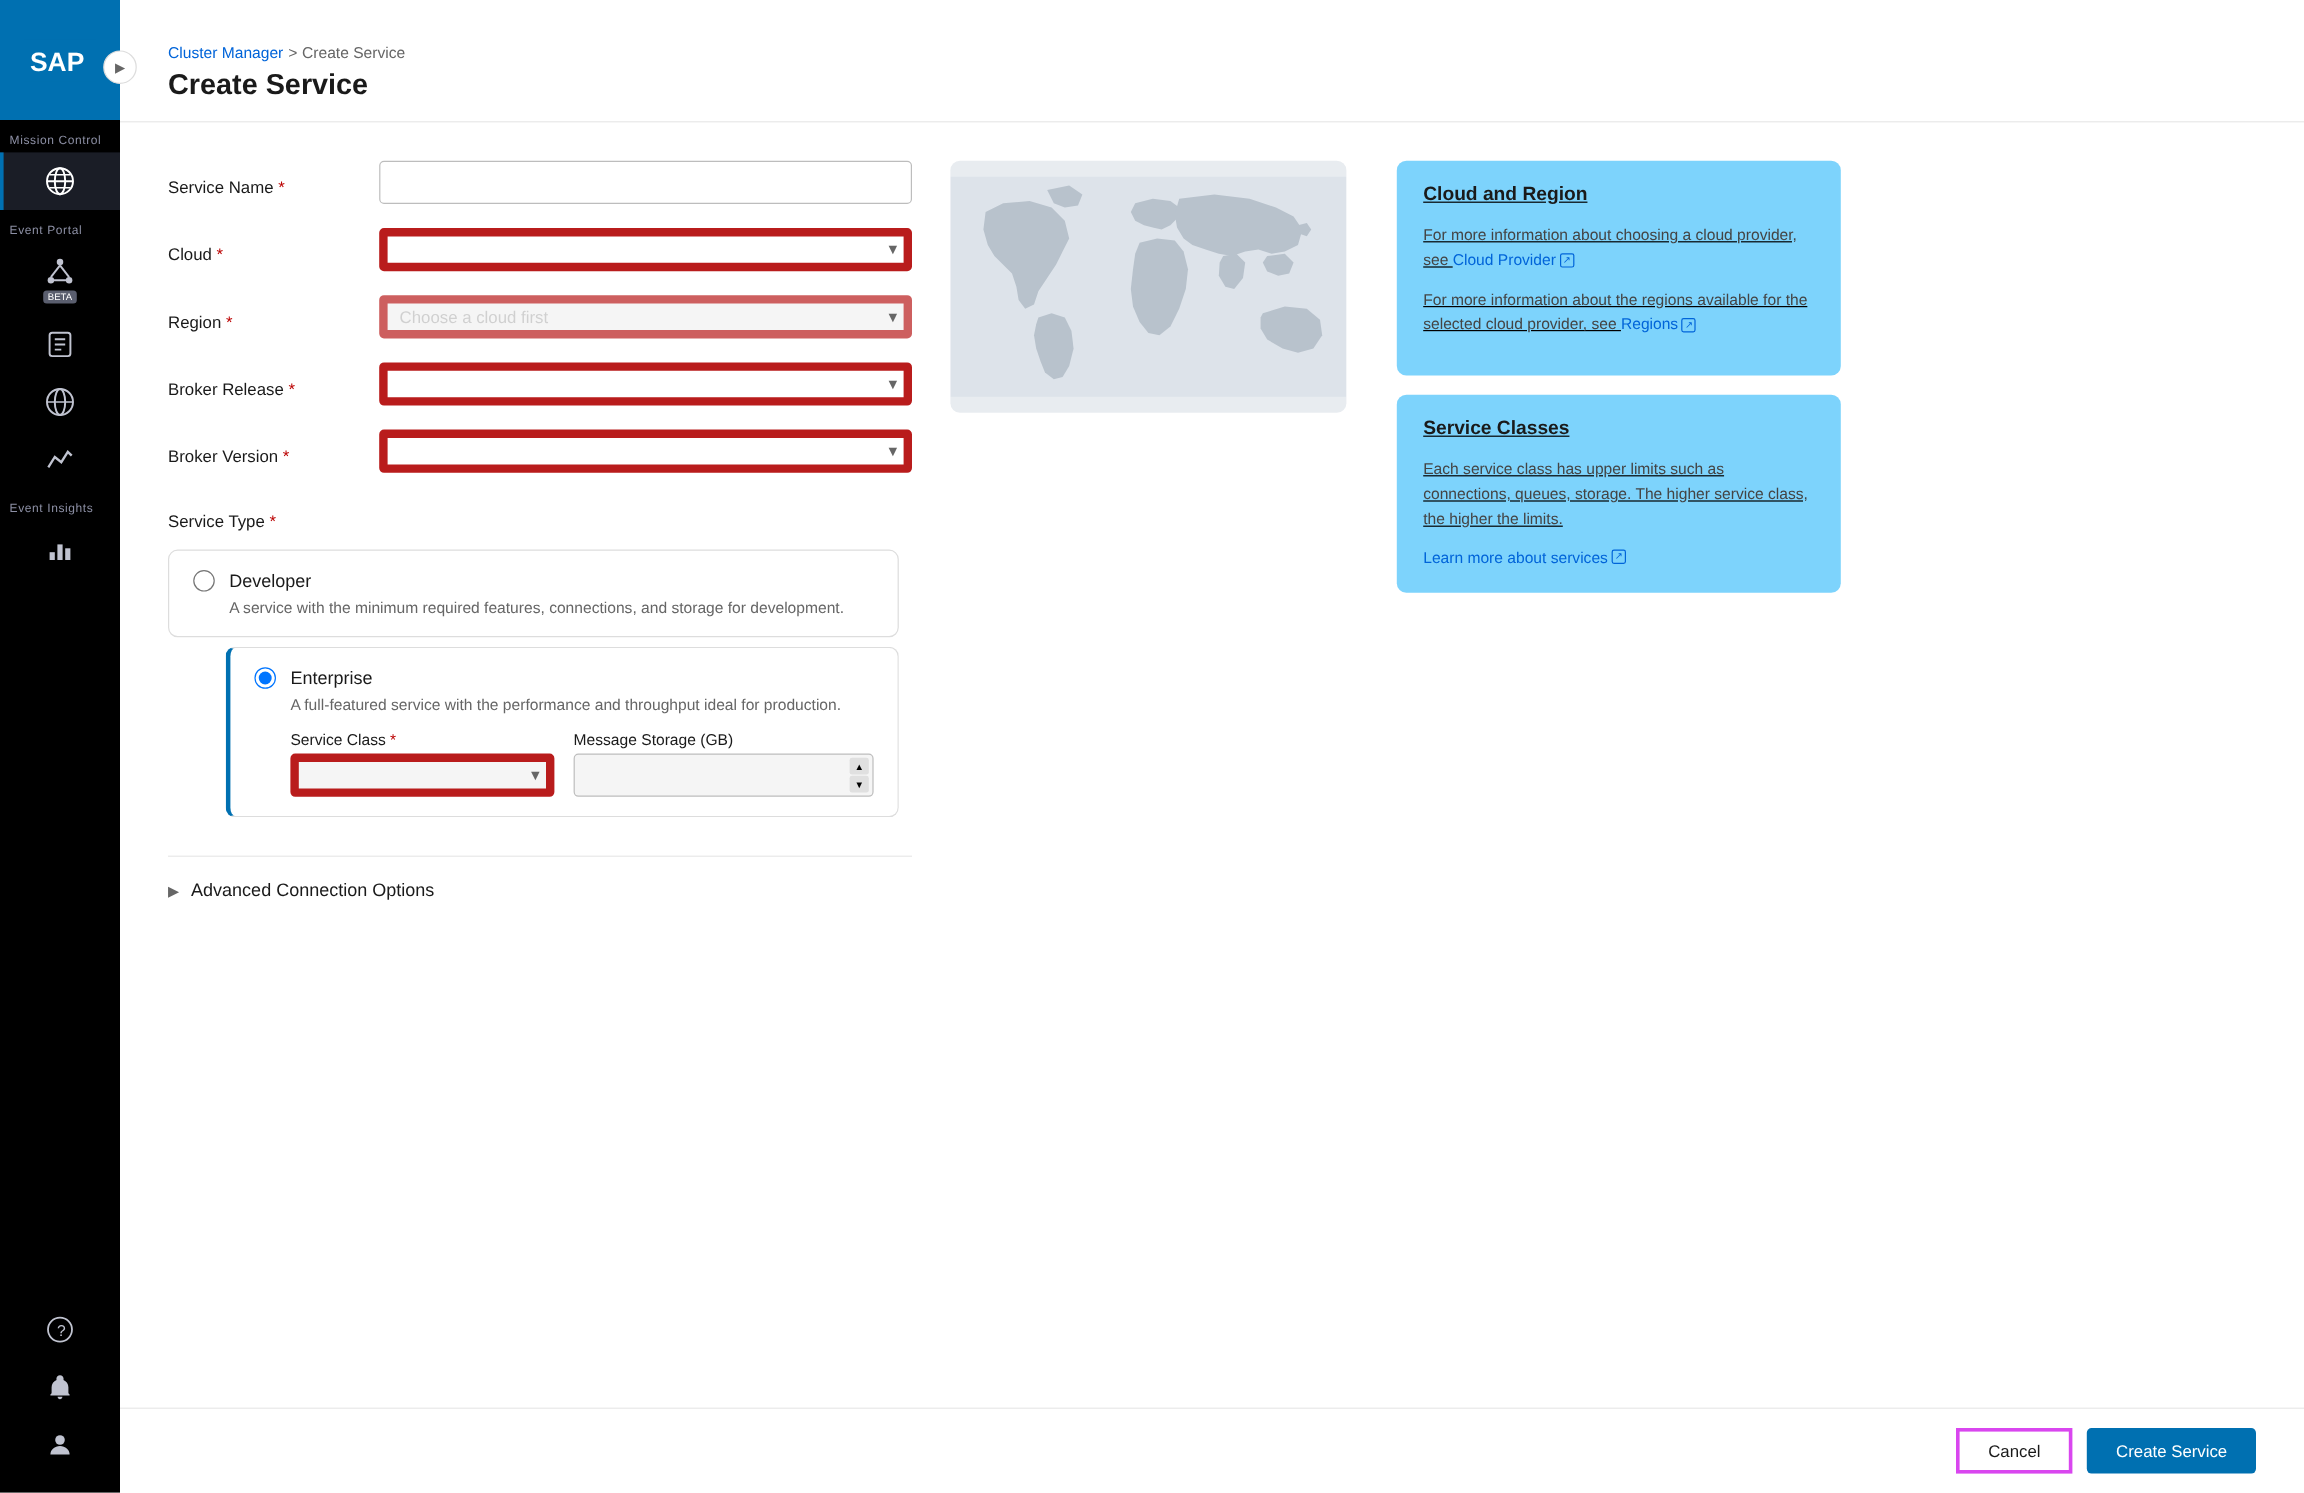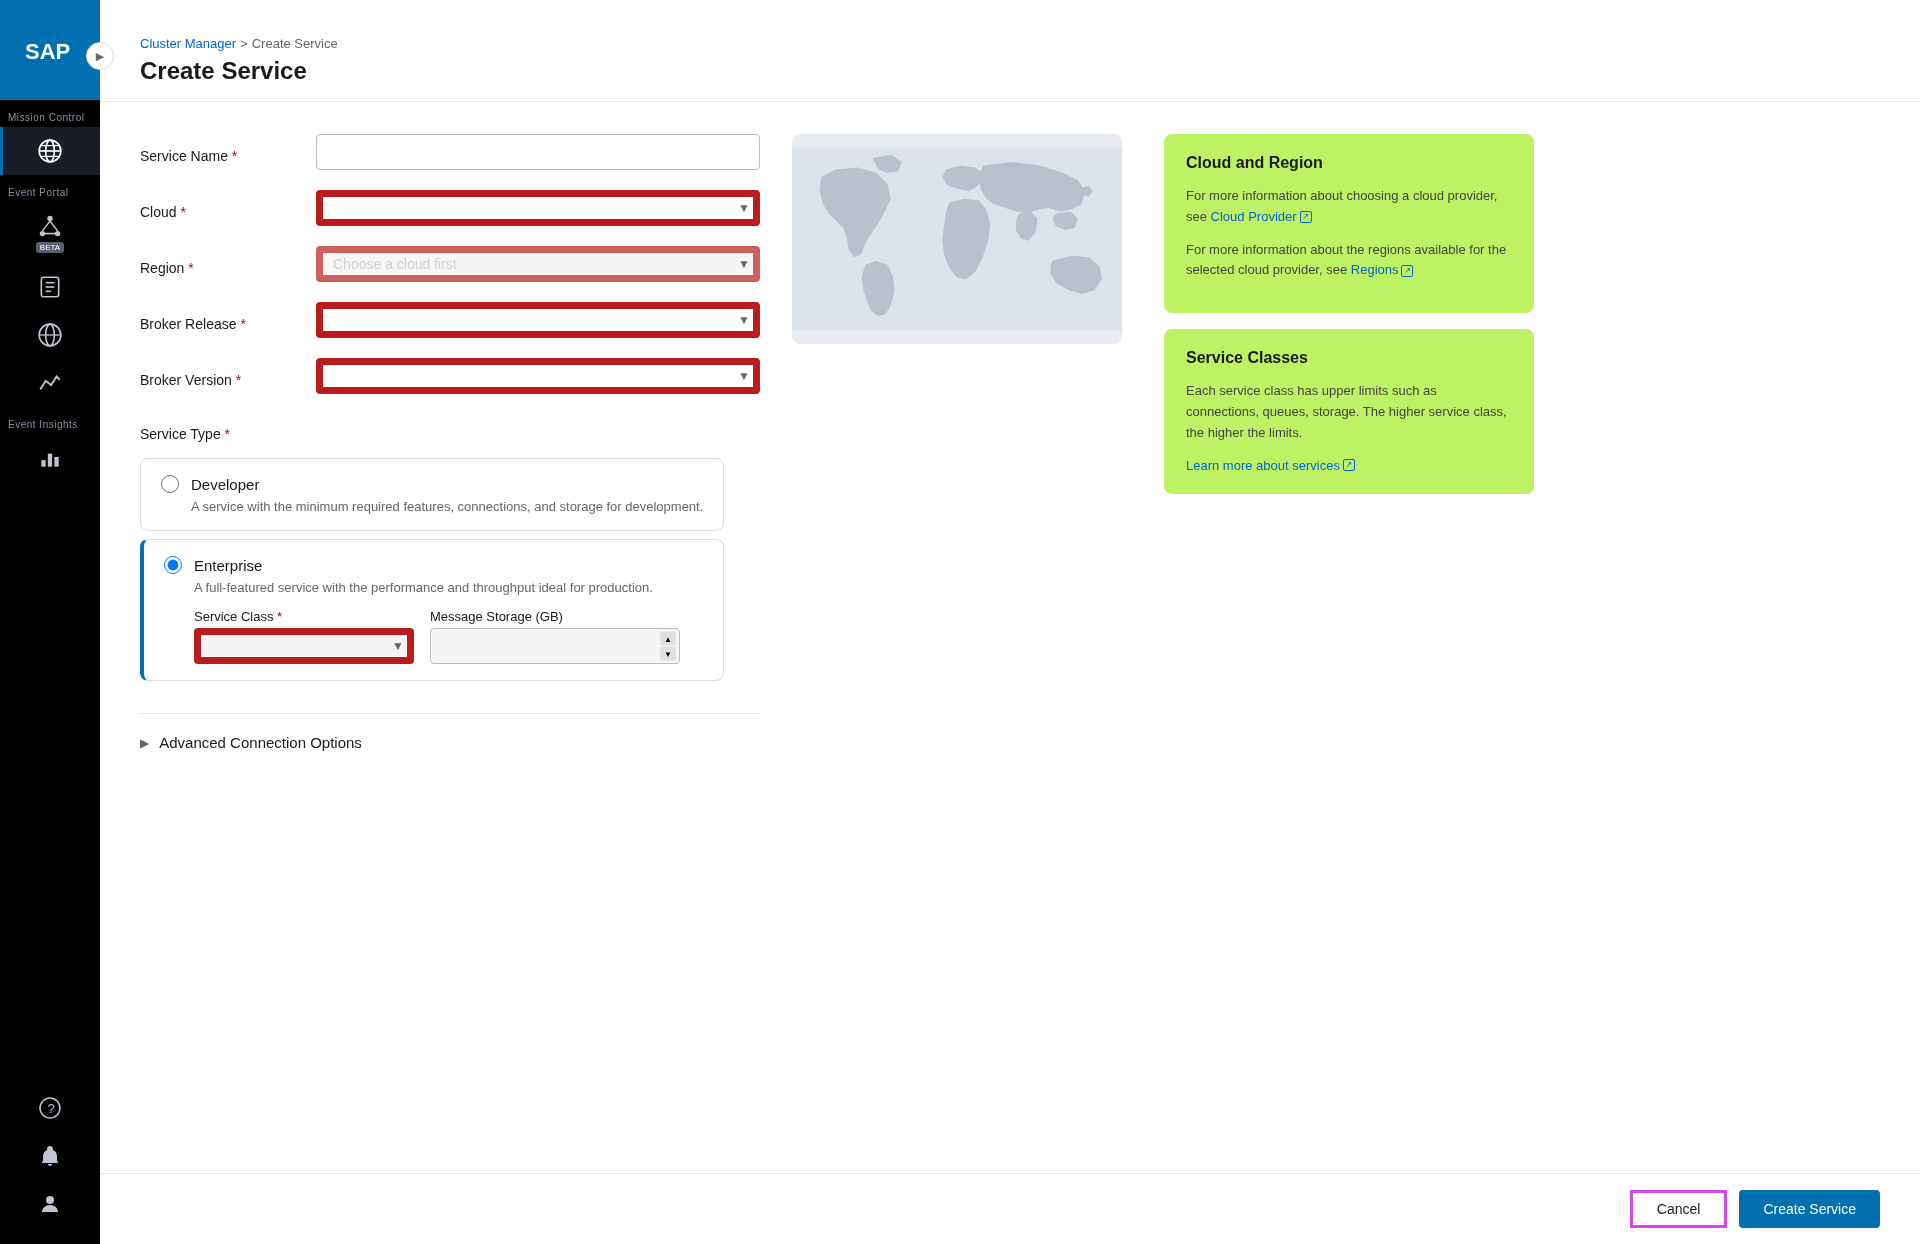--- a/index.html
+++ b/index.html
@@ -269,23 +269,24 @@
       justify-content: center;
       overflow: hidden;
     }
     .world-map svg {
       width: 100%;
       height: 100%;
     }
 
     
     .info-panel {
-      background: #bef264;
+      background: #7dd3fc;
       border-radius: 8px;
       padding: 20px 22px;
+      text-decoration: underline;
     }
     .info-panel-title {
       font-size: 16px;
       font-weight: 600;
       color: #1a1a1a;
       margin-bottom: 14px;
     }
     .info-panel-text {
       font-size: 13px;
       color: #444;
@@ -326,20 +327,21 @@
       padding: 16px 20px;
       margin-bottom: 8px;
       cursor: pointer;
       background: #fff;
     }
     .radio-card.selected {
       border-left: 4px solid #0070b1;
       border-top: 1px solid #ddd;
       border-right: 1px solid #ddd;
       border-bottom: 1px solid #ddd;
+      margin-left: 48px;
     }
 
     .radio-card-header {
       display: flex;
       align-items: center;
       gap: 12px;
       margin-bottom: 6px;
     }
     .radio-input {
       width: 18px;

